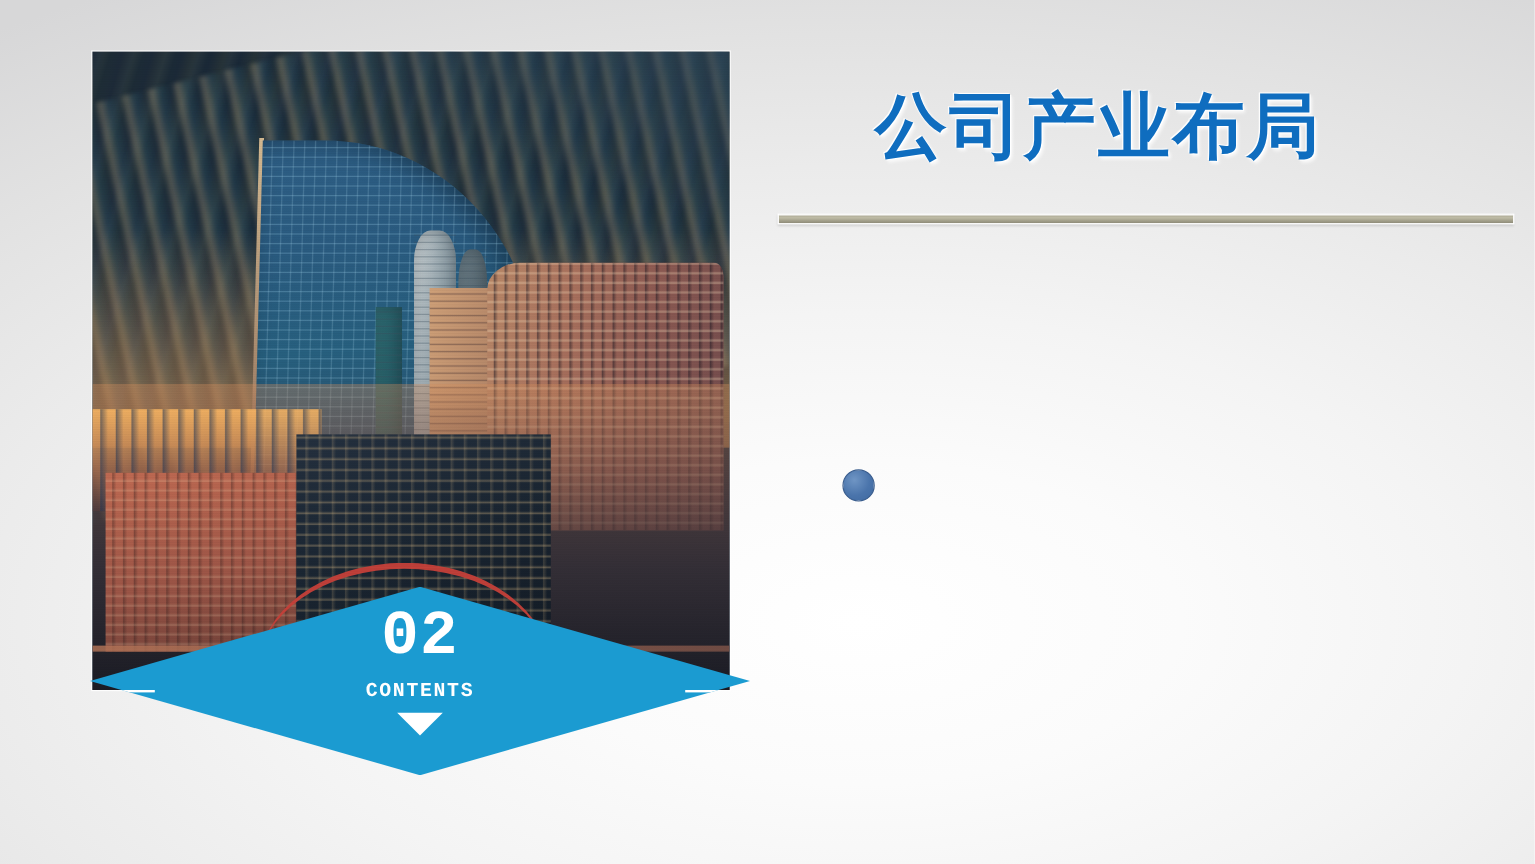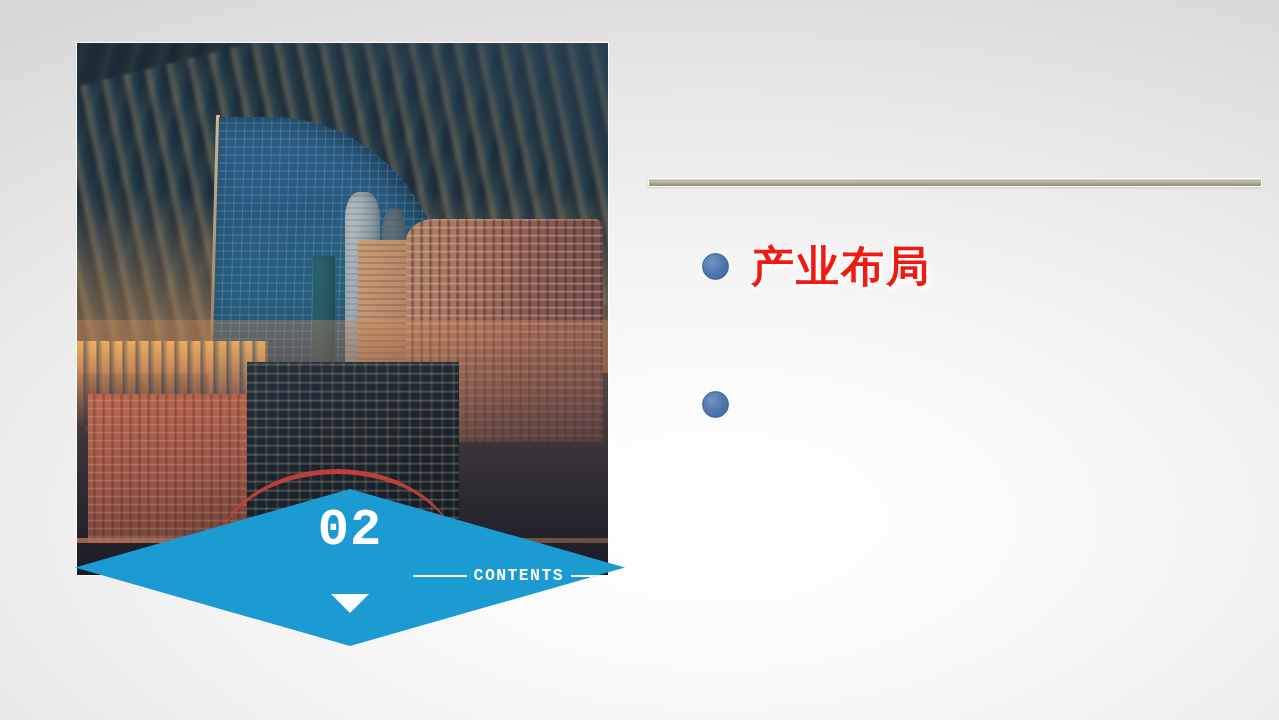--- a/index.html
+++ b/index.html
@@ -301,21 +301,21 @@
     font-size: 52px;
     font-weight: bold;
     line-height: 1;
     letter-spacing: 1px;
     color: #ffffff;
   }
   #contents-row {
     margin-top: 9px;
     display: flex;
     align-items: center;
-    justify-content: flex-end;
+    justify-content: space-between;
     gap: 7px;
   }
   .rule {
     width: 54px;
     height: 2px;
     background: #ffffff;
   }
   #contents-label {
     font-size: 16.5px;
     font-weight: bold;
@@ -443,25 +443,22 @@
       <div id="num">02</div>
       <div id="contents-row">
         <span class="rule"></span>
         <span id="contents-label">CONTENTS</span>
         <span class="rule"></span>
       </div>
       <div id="caret"></div>
     </div>
   </div>
 
+  <div id="title">公司产业布局</div>
 
   <div id="divider"></div>
 
-  <div class="bullet-row" id="bullet-row-1">
-    <span class="bullet-dot"></span>
-    <span class="bullet-text red">产业布局</span>
-  </div>
 
   <div class="bullet-row" id="bullet-row-2">
     <span class="bullet-dot"></span>
   </div>
 
 </div>
 
 </body></html>

